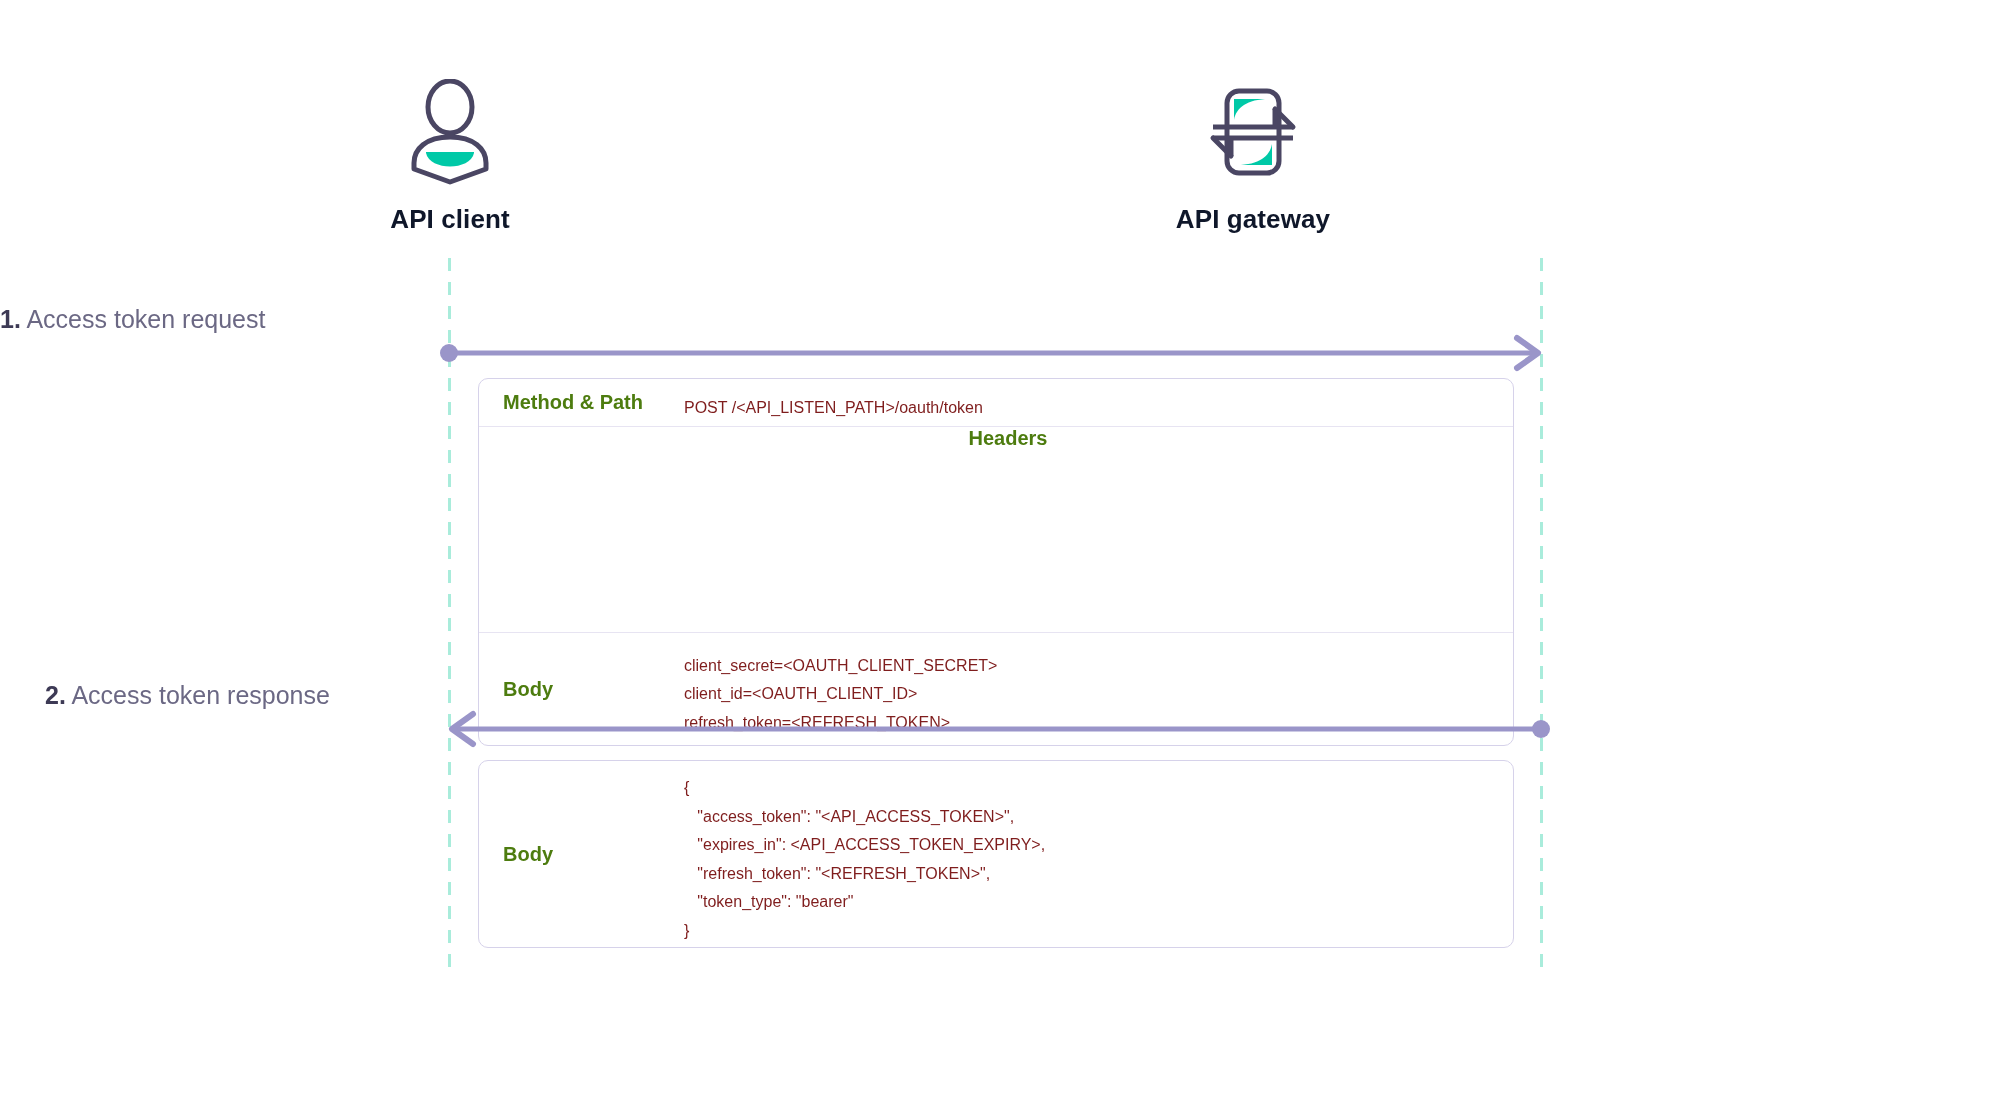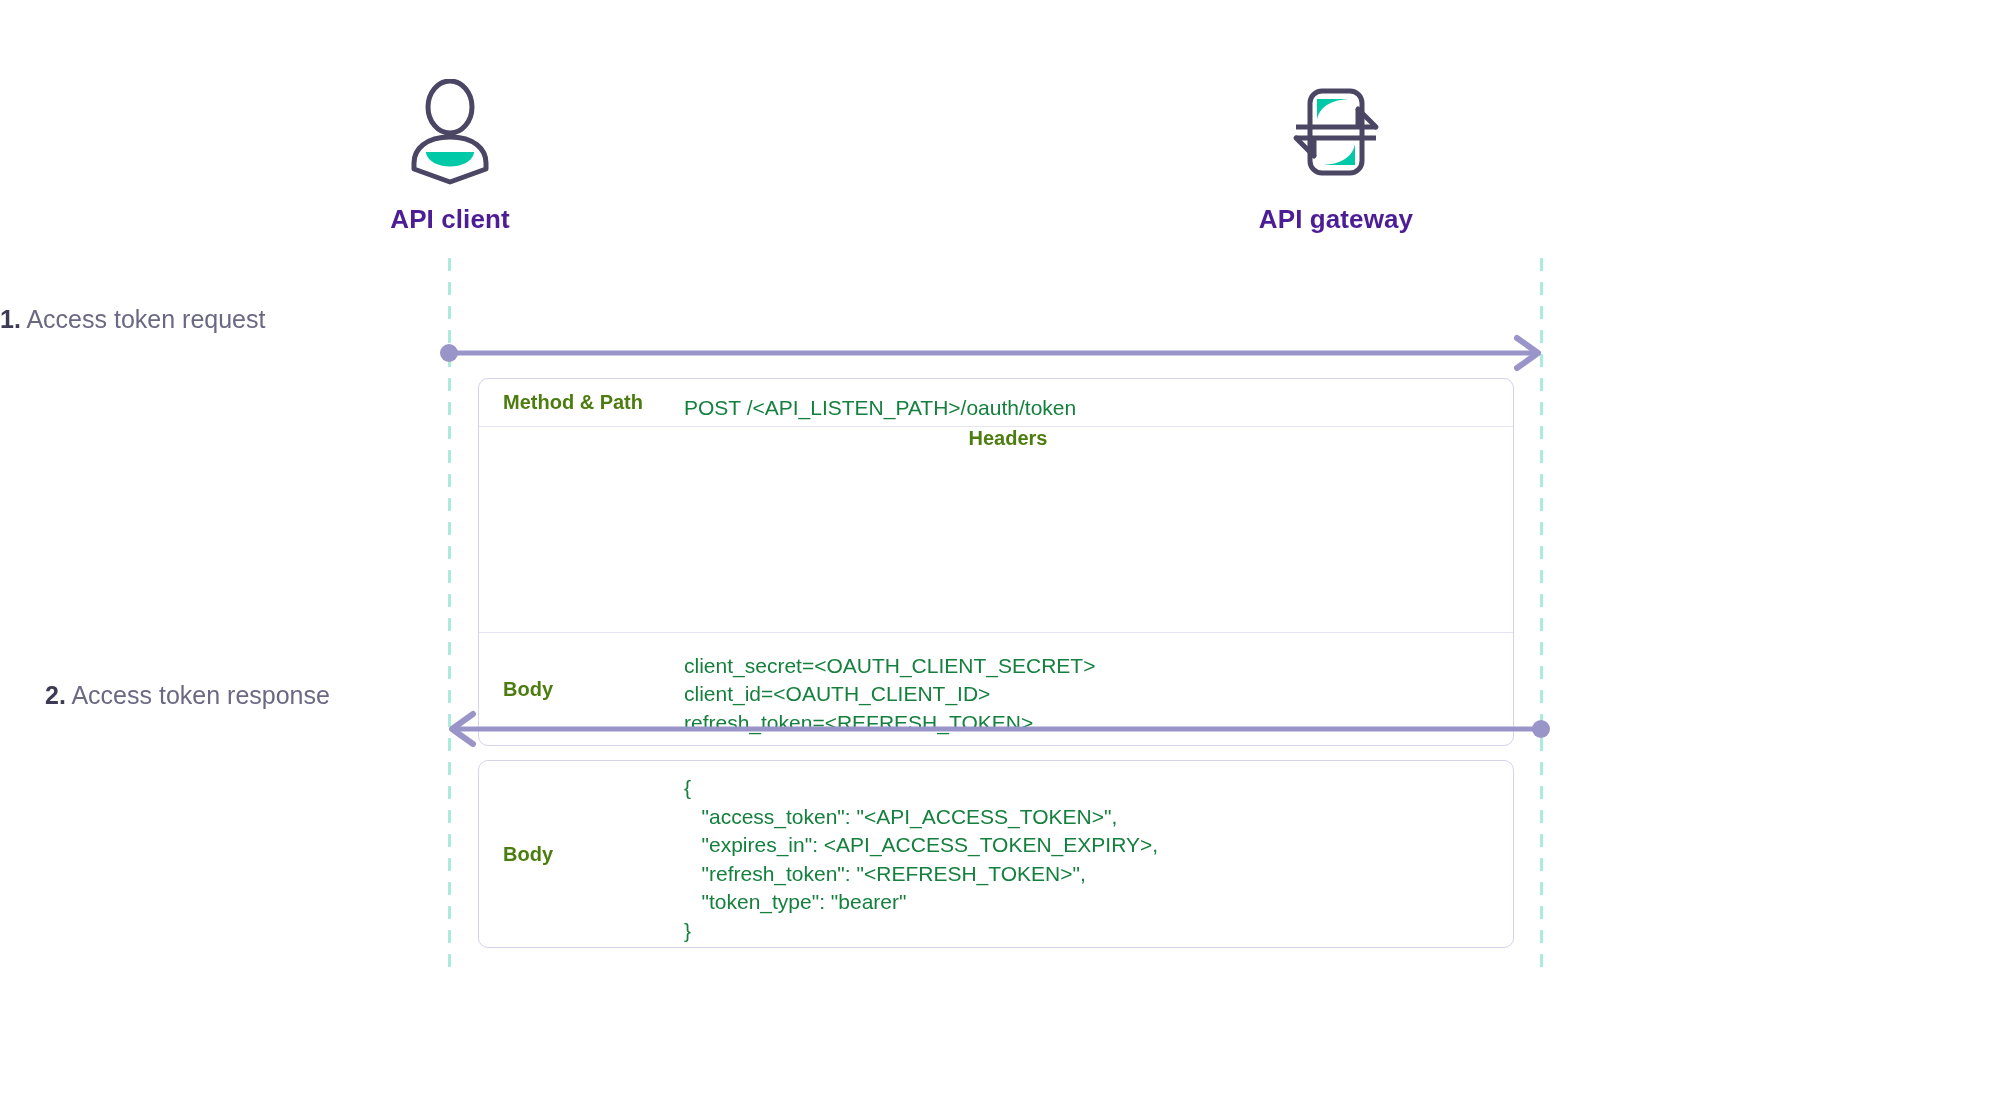--- a/index.html
+++ b/index.html
@@ -33,25 +33,25 @@
   .actor-icon {
     height: 108px;
     display: flex;
     align-items: center;
     justify-content: center;
   }
   .actor-label {
     margin-top: 18px;
     font-size: 26px;
     font-weight: bold;
-    color: #4c1d95;
+    color: #0f172a;
     letter-spacing: 0.1px;
   }
   #actor-client { left: 300px; top: 78px; }
-  #actor-gateway { left: 1186px; top: 78px; }
+  #actor-gateway { left: 1103px; top: 78px; }
 
   
   .lifeline {
     position: absolute;
     top: 258px;
     width: 3px;
     height: 717px;
     background-image: linear-gradient(
       to bottom,
       #a9ecdb 0px,
@@ -120,22 +120,22 @@
     flex: 0 0 205px;
     padding-left: 24px;
     font-size: 20px;
     font-weight: bold;
     color: #4d7c0f;
     box-sizing: border-box;
   }
   .cell-value {
     flex: 1 1 auto;
     padding-right: 20px;
-    font-size: 21px;
-    color: #15803d;
+    font-size: 16px;
+    color: #7f1d1d;
     line-height: 28.5px;
     box-sizing: border-box;
     margin-top: 11px;
   }
   .cell-value .vline { display: block; white-space: pre; }
   .json-line { display: block; white-space: pre; }
 </style>
 </head>
 <body>
 

